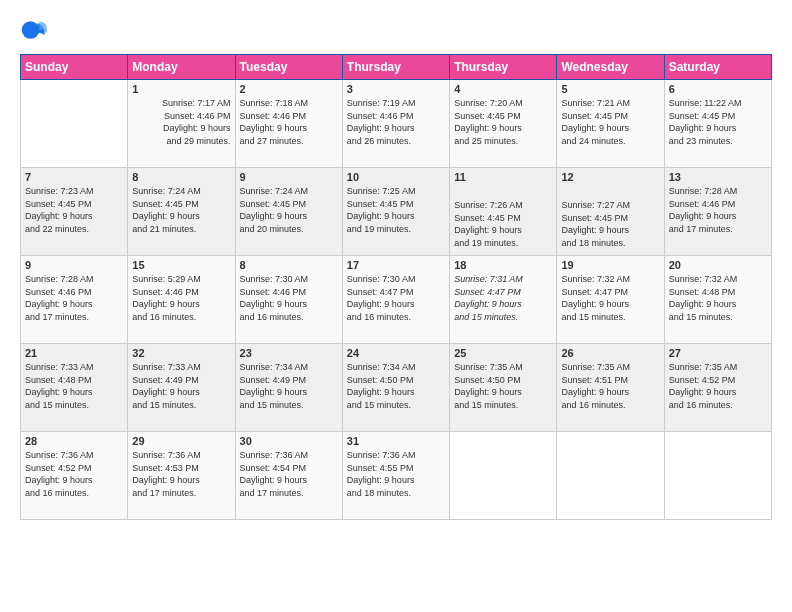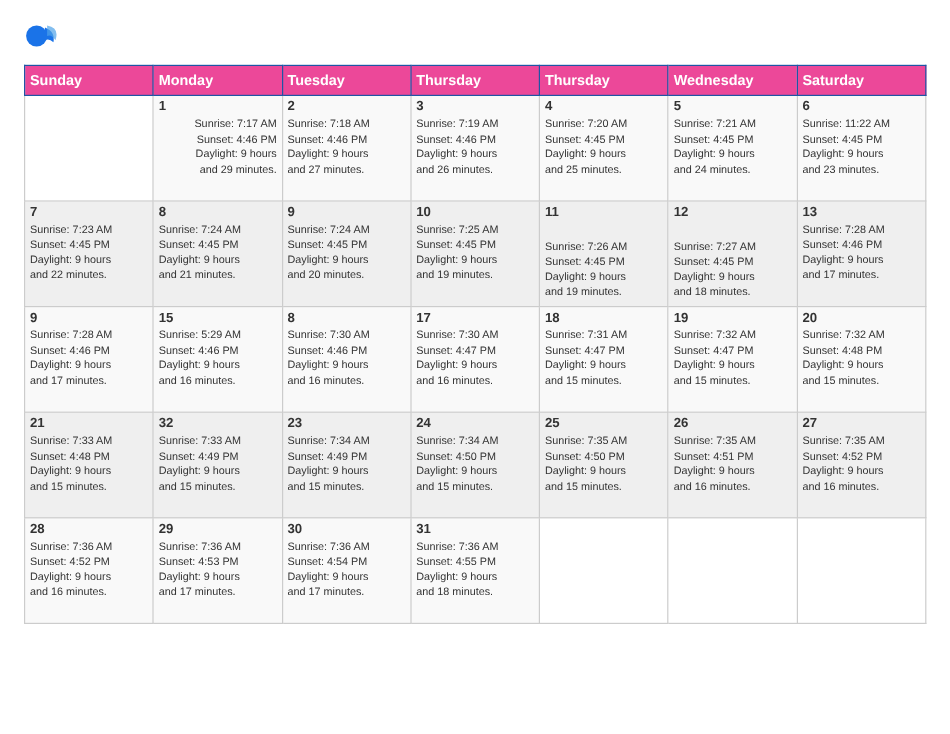--- a/index.html
+++ b/index.html
@@ -254,21 +254,21 @@
           </td>
           <td>
             <span class="day-num">17</span>
             <div class="day-info" style="white-space: pre-line;">Sunrise: 7:30 AM
 Sunset: 4:47 PM
 Daylight: 9 hours
 and 16 minutes.</div>
           </td>
           <td>
             <span class="day-num">18</span>
-            <div class="day-info" style="white-space: pre-line;">Sunrise: 7:31 AM
+            <div class="day-info" style="white-space: pre-line; font-style: italic;">Sunrise: 7:31 AM
 Sunset: 4:47 PM
 Daylight: 9 hours
 and 15 minutes.</div>
           </td>
           <td>
             <span class="day-num">19</span>
             <div class="day-info" style="white-space: pre-line;">Sunrise: 7:32 AM
 Sunset: 4:47 PM
 Daylight: 9 hours
 and 15 minutes.</div>

